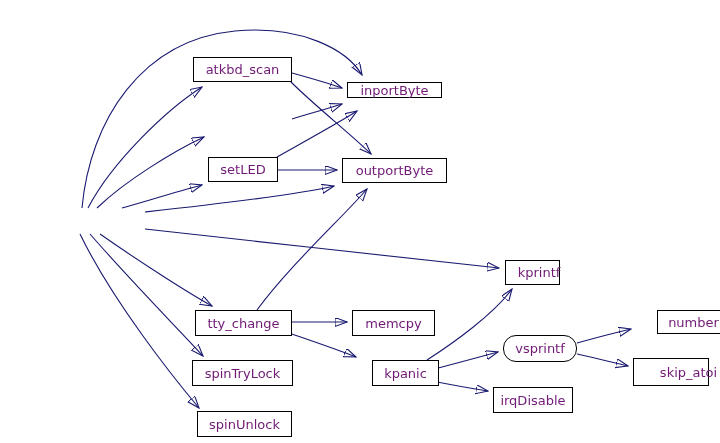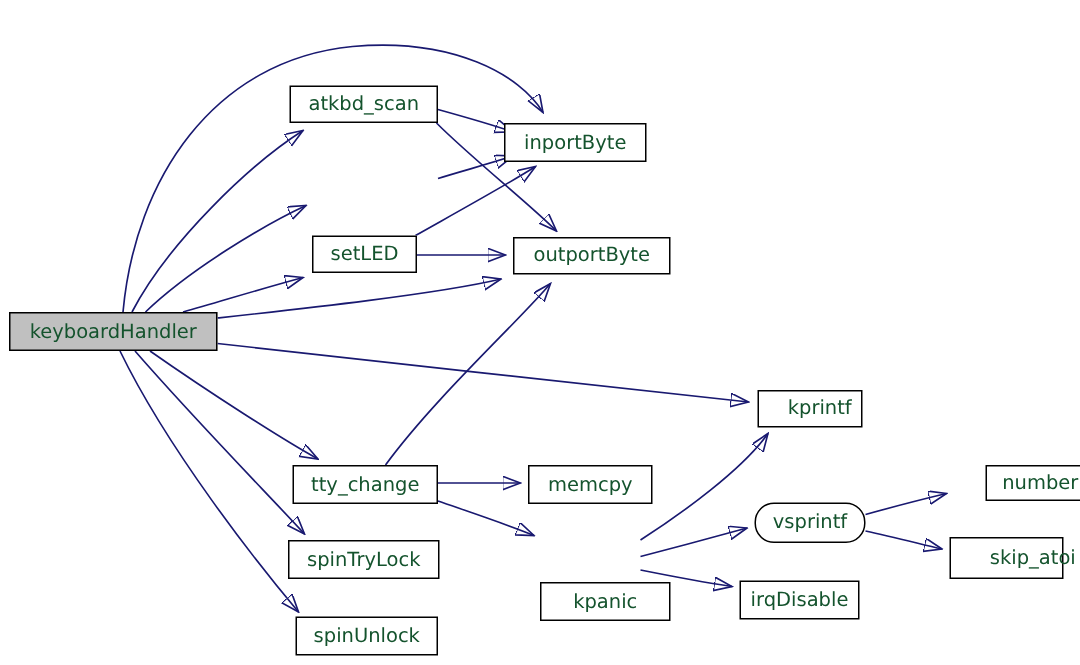--- a/index.html
+++ b/index.html
@@ -25,21 +25,21 @@
   .edges path, .edges line {
     fill: none;
     stroke: #191970;
     stroke-width: 1.1;
   }
   .node {
     position: absolute;
     box-sizing: border-box;
     border: 1px solid #000000;
     background: #ffffff;
-    color: #14532d;
+    color: #701a75;
     font-size: 13px;
     line-height: 1;
     display: flex;
     align-items: center;
     justify-content: center;
     white-space: nowrap;
     cursor: pointer;
   }
   .node.root {
     background: #c0c0c0;
@@ -75,29 +75,28 @@
     <path marker-end="url(#arrow)" d="M292,322 L347,322"></path>
     <path marker-end="url(#arrow)" d="M257,310 C290,265 346,214 367,189"></path>
     <path marker-end="url(#arrow)" d="M292,334 C315,342 339,350 356,357"></path>
     <path marker-end="url(#arrow)" d="M427,360 C455,342 495,313 512,289"></path>
     <path marker-end="url(#arrow)" d="M427,371 C450,365 476,358 498,352"></path>
     <path marker-end="url(#arrow)" d="M427,380 C447,384 468,388 488,391"></path>
     <path marker-end="url(#arrow)" d="M577,343 C595,338 614,333 631,329"></path>
     <path marker-end="url(#arrow)" d="M577,354 C595,358 611,362 628,366"></path>
   </svg>
 
-  <div class="node root" style="left:6px;   top:208px; width:139px; height:26px;">keyboardHandler</div>
   <div class="node" style="left:193px; top:57px;  width:99px;  height:25px;">atkbd_scan</div>
   <div class="node" style="left:208px; top:157px; width:70px;  height:25px;">setLED</div>
-  <div class="node" style="left:336px; top:82px;  width:95px;  height:26px;">inportByte</div>
+  <div class="node" style="left:347px; top:82px;  width:95px;  height:16px;">inportByte</div>
   <div class="node" style="left:342px; top:158px; width:105px; height:25px;text-align:right;">outportByte</div>
-  <div class="node" style="left:505px; top:260px; width:70px;  height:25px;padding-left:13px;">kprintf</div>
+  <div class="node" style="left:505px; top:260px; width:55px;  height:25px;padding-left:13px;">kprintf</div>
   <div class="node" style="left:195px; top:310px; width:97px;  height:26px;">tty_change</div>
   <div class="node" style="left:352px; top:310px; width:83px;  height:26px;">memcpy</div>
   <div class="node" style="left:192px; top:360px; width:101px; height:26px;text-align:right;">spinTryLock</div>
   <div class="node" style="left:197px; top:411px; width:95px;  height:26px;">spinUnlock</div>
-  <div class="node" style="left:360px; top:360px; width:87px;  height:26px;margin-top:28px;">kpanic</div>
+  <div class="node" style="left:372px; top:360px; width:67px;  height:26px;">kpanic</div>
   <div class="node" style="left:503px; top:335px; width:74px;  height:27px;border-radius:13px;">vsprintf</div>
   <div class="node" style="left:493px; top:387px; width:80px;  height:26px;">irqDisable</div>
   <div class="node" style="left:637px; top:310px; width:73px;  height:24px;margin-left:20px;">number</div>
   <div class="node" style="left:633px; top:358px; width:76px;  height:28px;padding-left:35px;">skip_atoi</div>
 
 </div>
 
 </body></html>

